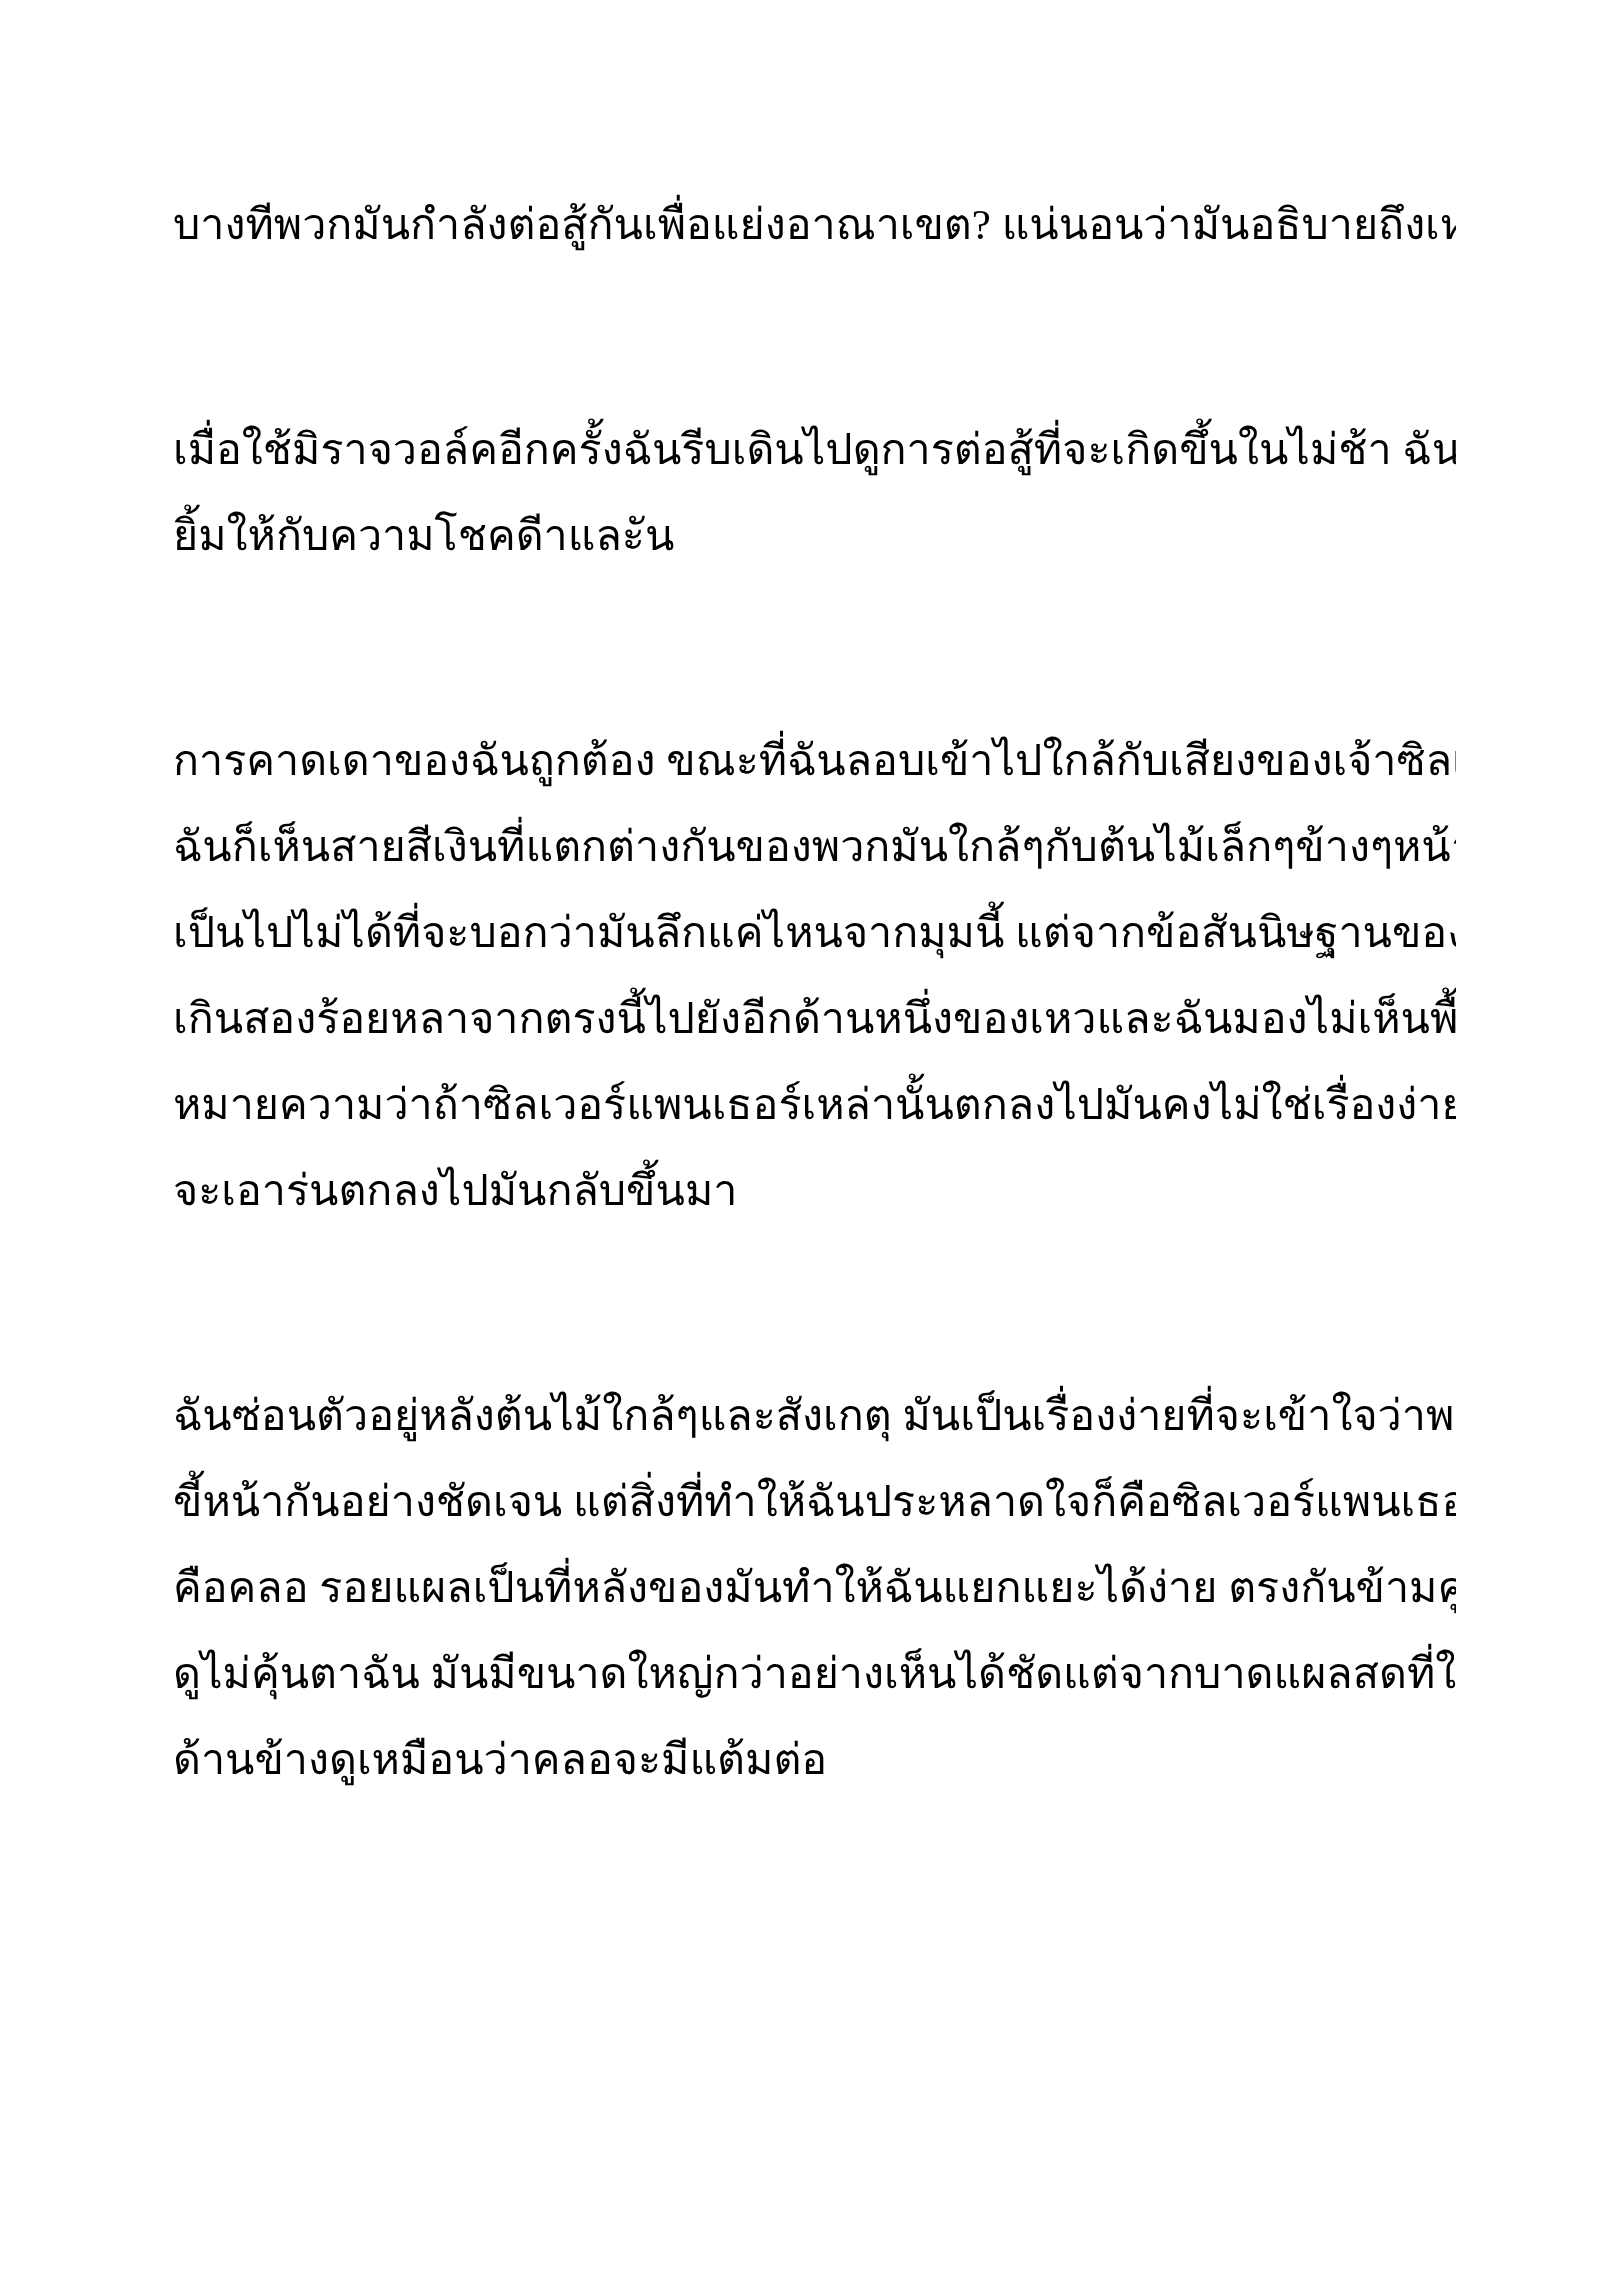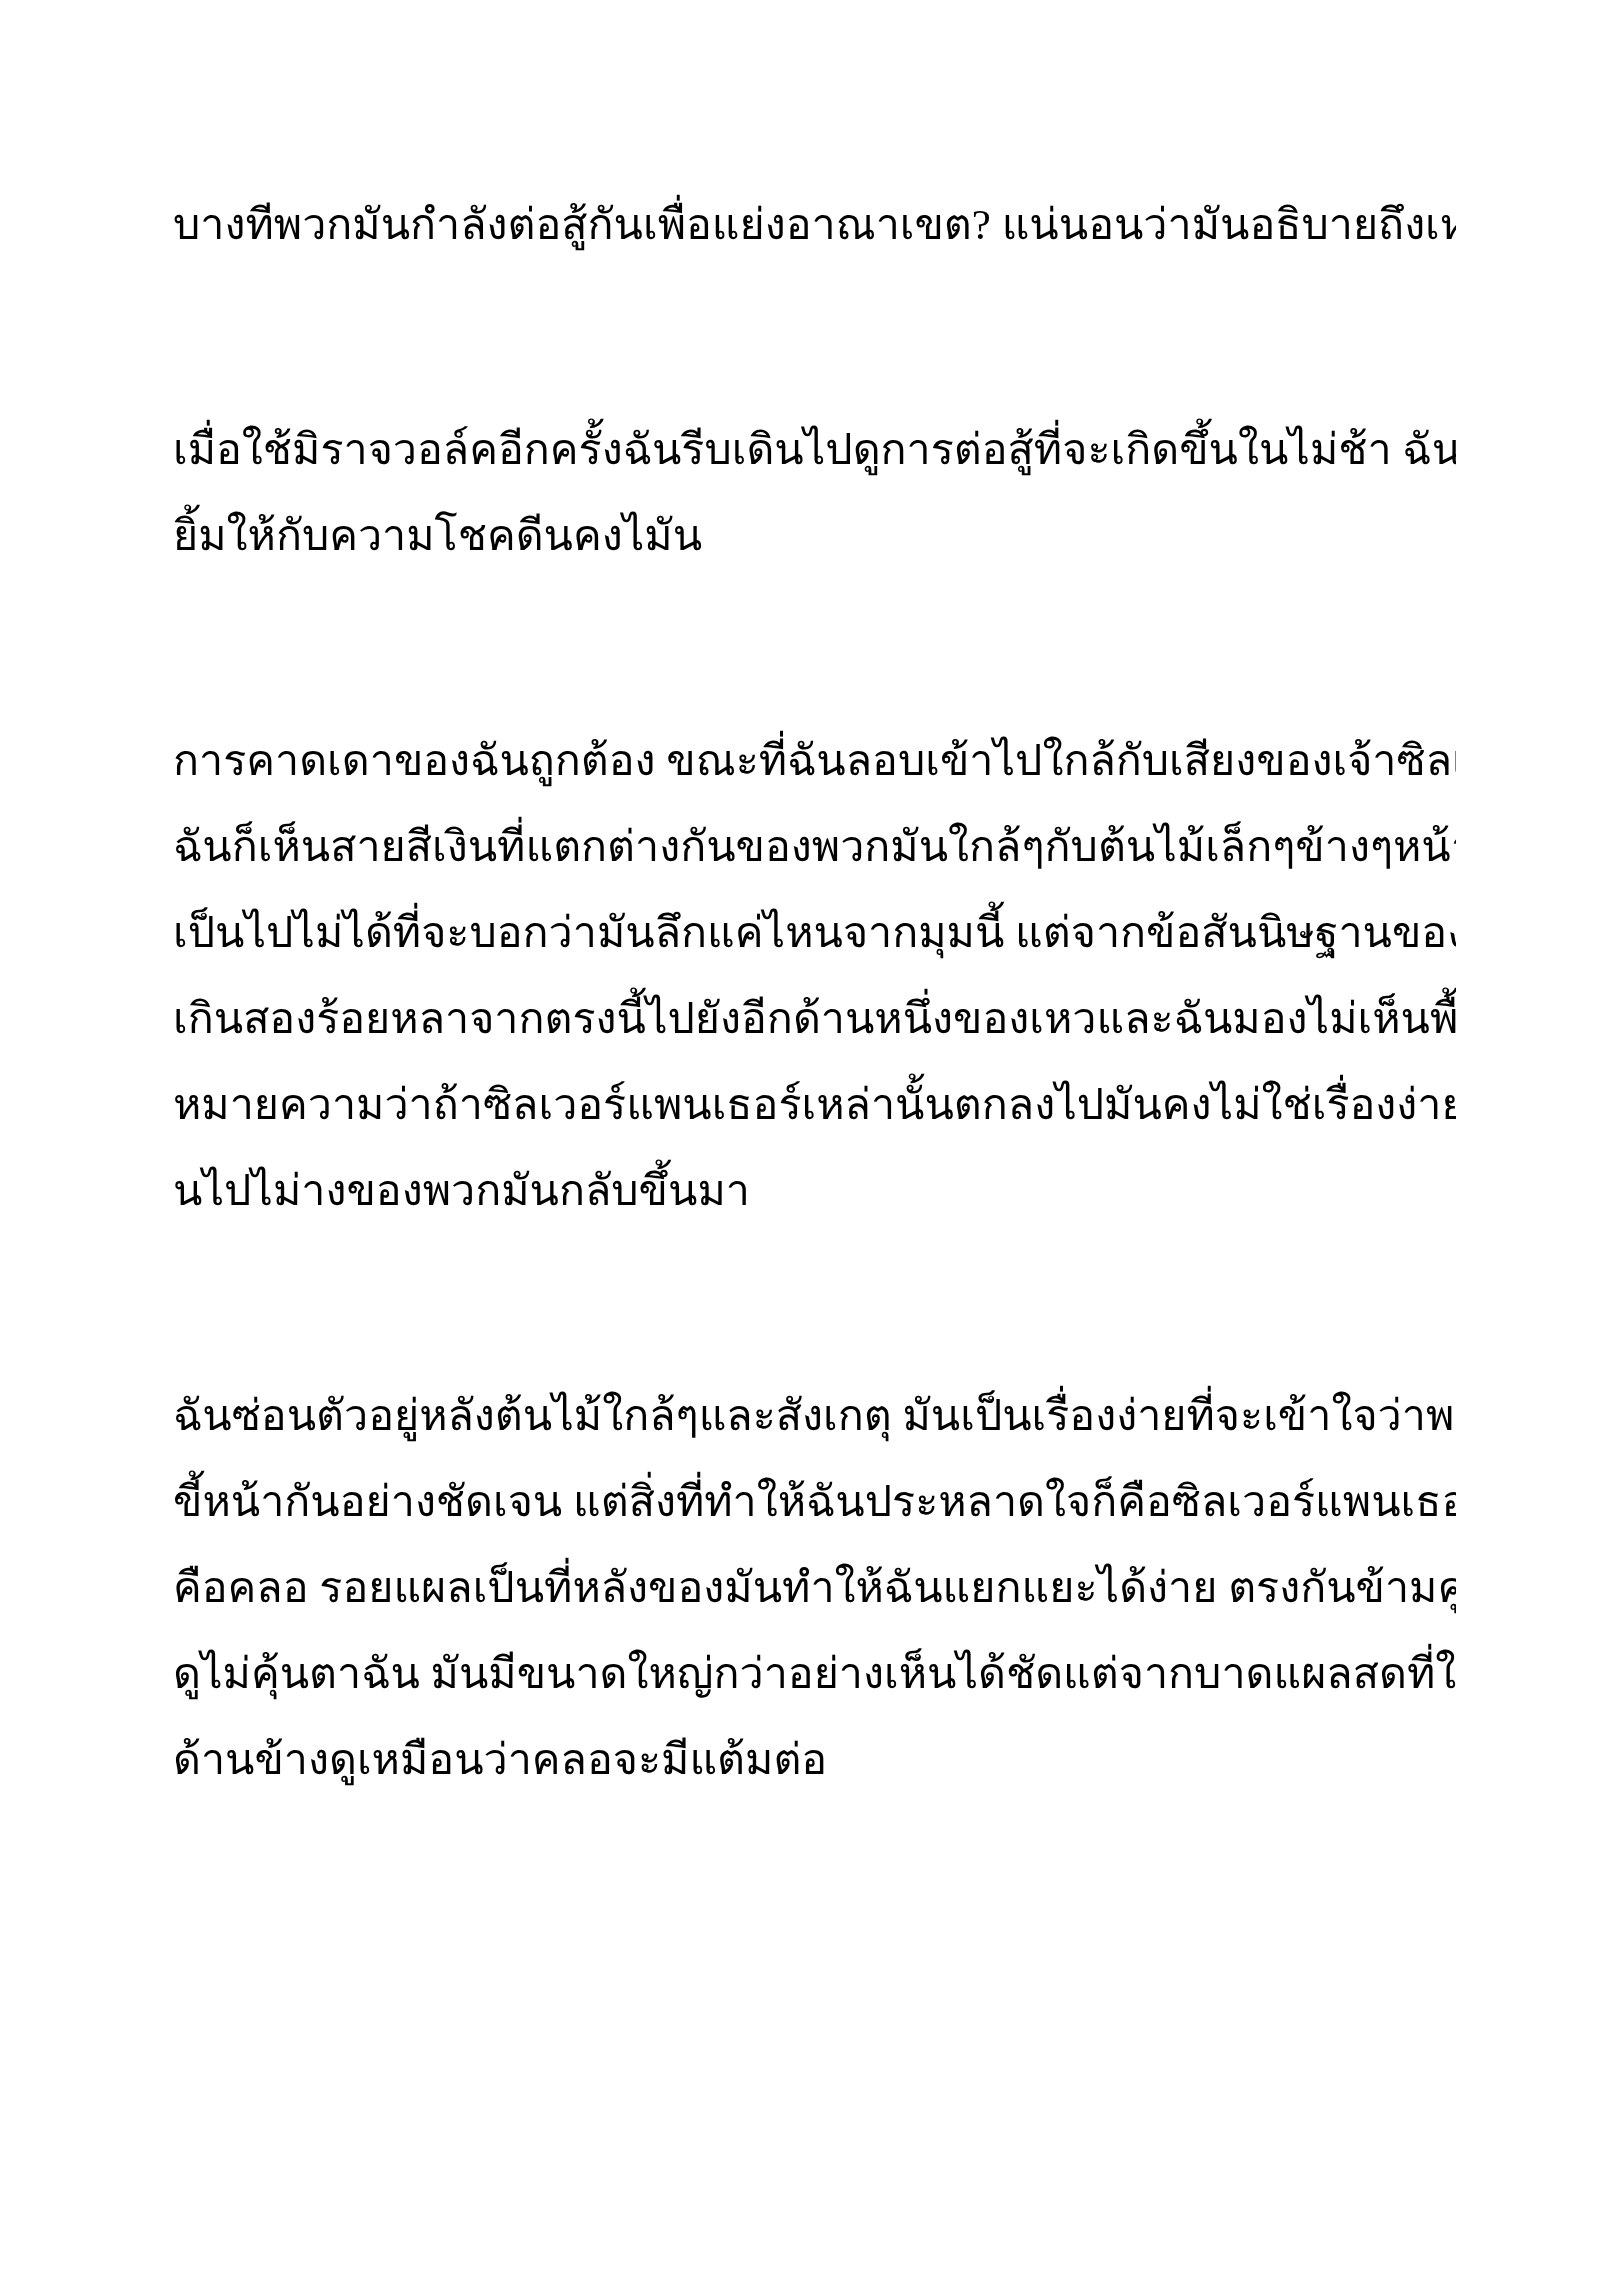--- a/index.html
+++ b/index.html
@@ -33,30 +33,30 @@
 <body>
 
 <div class="page">
 
   <div class="para">
     <div class="line">บางทีพวกมันกำลังต่อสู้กันเพื่อแย่งอาณาเขต? แน่นอนว่ามันอธิบายถึงเหยื่อที่เริ่ม</div>
   </div>
 
   <div class="para">
     <div class="line">เมื่อใช้มิราจวอล์คอีกครั้งฉันรีบเดินไปดูการต่อสู้ที่จะเกิดขึ้นในไม่ช้า ฉันอดไม่ได้ที่จะ</div>
-    <div class="line">ยิ้มให้กับความโชคดีนคงไมัน</div>
+    <div class="line">ยิ้มให้กับความโชคดีาและัน</div>
   </div>
 
   <div class="para">
     <div class="line">การคาดเดาของฉันถูกต้อง ขณะที่ฉันลอบเข้าไปใกล้กับเสียงของเจ้าซิลเวอร์แพนเธอร์</div>
     <div class="line">ฉันก็เห็นสายสีเงินที่แตกต่างกันของพวกมันใกล้ๆกับต้นไม้เล็กๆข้างๆหน้าผา มัน</div>
     <div class="line">เป็นไปไม่ได้ที่จะบอกว่ามันลึกแค่ไหนจากมุมนี้ แต่จากข้อสันนิษฐานของฉันมันคงลึก</div>
     <div class="line">เกินสองร้อยหลาจากตรงนี้ไปยังอีกด้านหนึ่งของเหวและฉันมองไม่เห็นพื้นนั้น</div>
     <div class="line">หมายความว่าถ้าซิลเวอร์แพนเธอร์เหล่านั้นตกลงไปมันคงไม่ใช่เรื่องง่ายสำหรับฉันที่</div>
-    <div class="line">นไปไม่างของพวกมันกลับขึ้นมา</div>
+    <div class="line">จะเอาร่นตกลงไปมันกลับขึ้นมา</div>
   </div>
 
   <div class="para">
     <div class="line">ฉันซ่อนตัวอยู่หลังต้นไม้ใกล้ๆและสังเกตุ มันเป็นเรื่องง่ายที่จะเข้าใจว่าพวกมันไม่ชอบ</div>
     <div class="line">ขี้หน้ากันอย่างชัดเจน แต่สิ่งที่ทำให้ฉันประหลาดใจก็คือซิลเวอร์แพนเธอร์ตัวหนึ่งนั้น</div>
     <div class="line">คือคลอ รอยแผลเป็นที่หลังของมันทำให้ฉันแยกแยะได้ง่าย ตรงกันข้ามคู่ต่อสู้ของมัน</div>
     <div class="line">ดูไม่คุ้นตาฉัน มันมีขนาดใหญ่กว่าอย่างเห็นได้ชัดแต่จากบาดแผลสดที่ใบหน้าและ</div>
     <div class="line">ด้านข้างดูเหมือนว่าคลอจะมีแต้มต่อ</div>
   </div>
 

